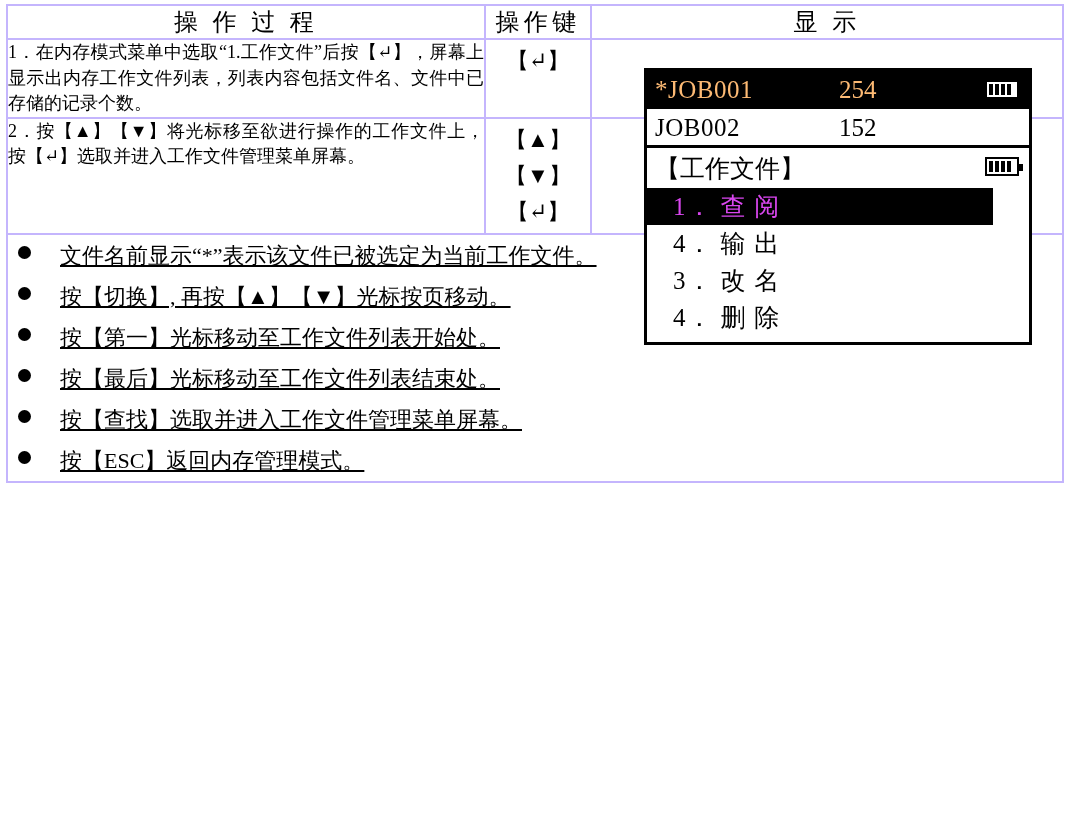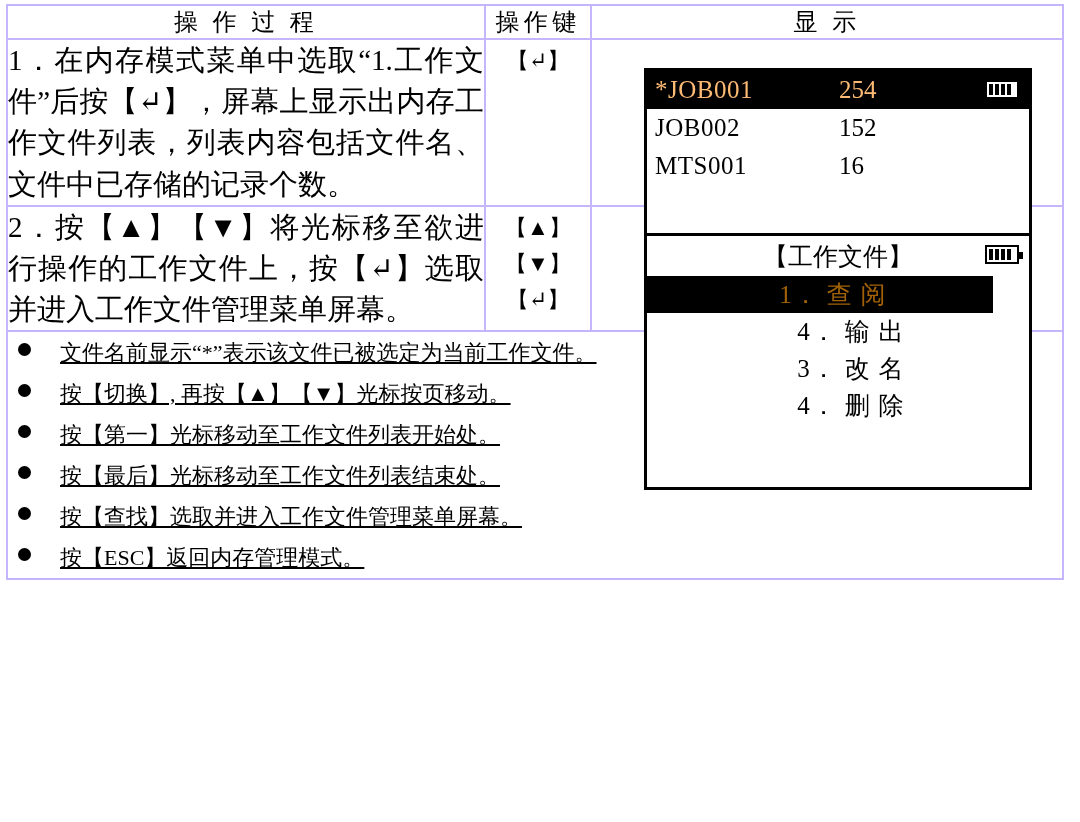--- a/index.html
+++ b/index.html
@@ -34,21 +34,21 @@
     font-weight: normal;
     padding: 5px 0 6px 0;
     letter-spacing: 0.18em;
     font-family: "Liberation Serif", "DejaVu Serif", serif;
   }
   .col-proc { width: 478px; }
   .col-key  { width: 106px; }
   .col-disp { width: 472px; }
 
   .proc-cell {
-    font-size: 29px;
+    font-size: 18px;
     line-height: 1.42;
     padding: 4px 4px 10px 4px;
     text-align: justify;
   }
   .key-cell {
     text-align: center;
     font-size: 22px;
     padding-top: 10px;
   }
   .key-cell .k {
@@ -76,22 +76,21 @@
   .lcd1 {
     left: 52px;
     top: 28px;
     width: 388px;
     height: 220px;
   }
   .lcd2 {
     left: 52px;
     top: 26px;
     width: 388px;
-    height: 257px;
-    text-align: center;
+    height: 200px;
   }
   .row {
     position: relative;
     height: 38px;
     line-height: 38px;
     font-size: 25px;
   }
   .row.sel {
     background: #000;
     color: #fdba74;
@@ -168,21 +167,21 @@
   }
   .menu-row {
     font-size: 25px;
     height: 37px;
     line-height: 37px;
     padding-left: 26px;
     letter-spacing: 0.05em;
   }
   .menu-row.sel {
     background: #000;
-    color: #a16207;
+    color: #d946ef;
     margin-right: 36px;
   }
 
   
   .notes-cell {
     padding: 8px 0 10px 0;
   }
   .note {
     display: flex;
     align-items: flex-start;

